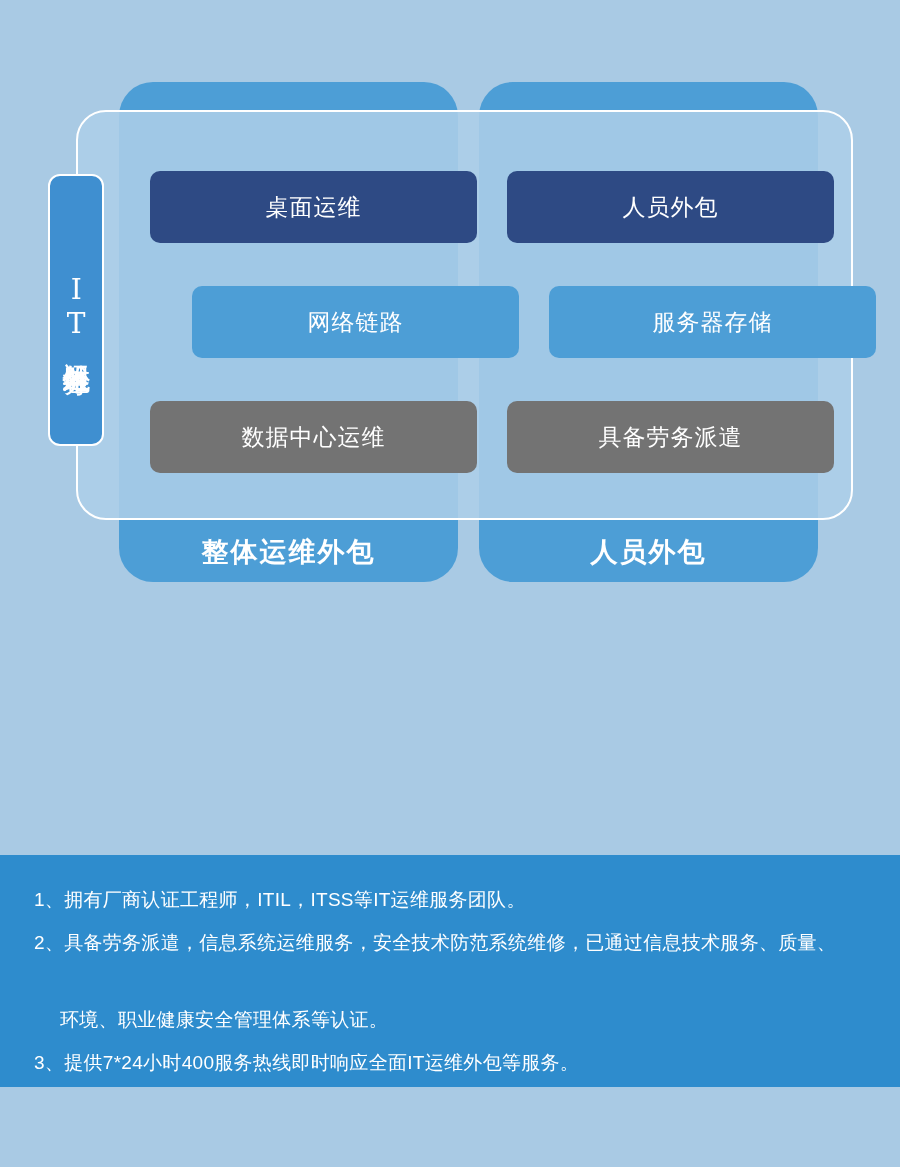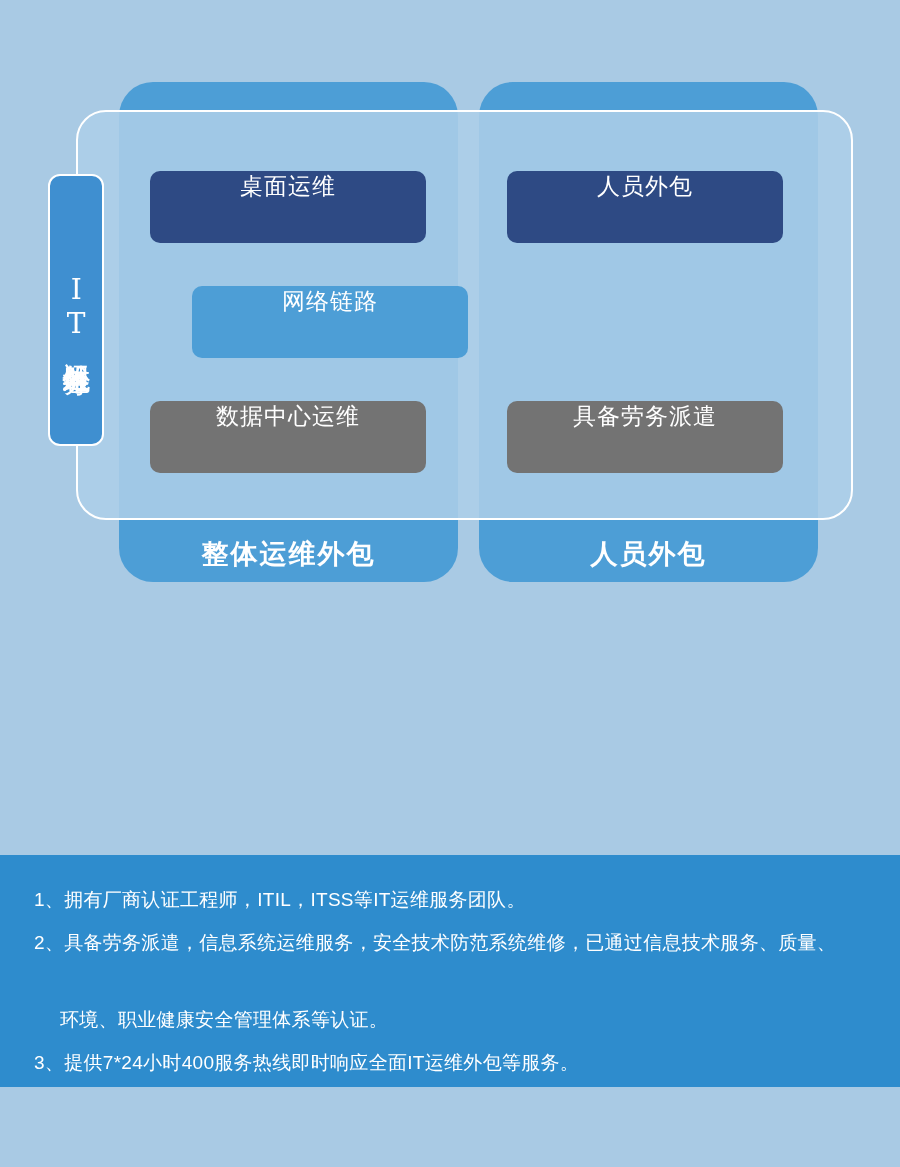--- a/index.html
+++ b/index.html
@@ -31,21 +31,21 @@
     background: #4d9ed6;
     display: flex;
     align-items: flex-end;
     justify-content: center;
     box-sizing: border-box;
     padding-bottom: 14px;
   }
   .category-pill .cat-label {
     font-size: 27px;
     color: #ffffff;
-    font-family: Liberation Serif, serif;
+    font-family: Liberation Mono, monospace;
     font-weight: 700;
     letter-spacing: 2px;
     line-height: 1;
   }
   #pill-left {
     left: 119px;
     top: 82px;
     width: 339px;
     height: 500px;
   }
@@ -90,24 +90,25 @@
     font-family: "DejaVu Serif", "Liberation Serif", serif;
     font-size: 28px;
     color: #ffffff;
     letter-spacing: 1px;
     line-height: 1.05;
   }
 
   
   .svc {
     position: absolute;
-    width: 276px;
+    width: 327px;
     height: 72px;
     border-radius: 10px;
     display: flex;
+    align-items: center;
     justify-content: center;
     color: #ffffff;
     font-size: 23px;
     letter-spacing: 1px;
     box-sizing: border-box;
   }
   .svc.dark { background: #2e4a84; }
   .svc.blue { background: #4d9ed6; }
   .svc.green { background: #737373; }
 
@@ -166,20 +167,23 @@
   <div class="svc blue col-l row-2">
     <span>网络链路</span>
   </div>
   <div class="svc green col-l row-3">
     <span>数据中心运维</span>
   </div>
 
   <div class="svc dark col-r row-1">
     <span>人员外包</span>
   </div>
+  <div class="svc blue col-r row-2">
+    <span>服务器存储</span>
+  </div>
   <div class="svc green col-r row-3">
     <span>具备劳务派遣</span>
   </div>
 
 </div>
 
 <div class="notes">
   <div class="note-line">1、拥有厂商认证工程师，ITIL，ITSS等IT运维服务团队。</div>
   <div class="note-line">
     <span>2、具备劳务派遣，信息系统运维服务，安全技术防范系统维修，已通过信息技术服务、质量、</span>

